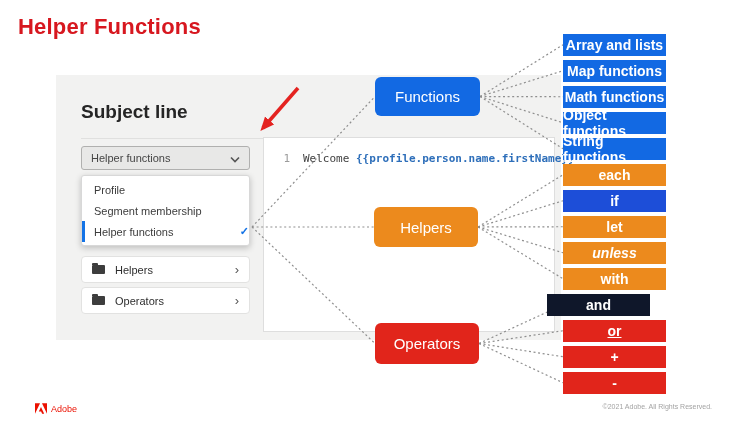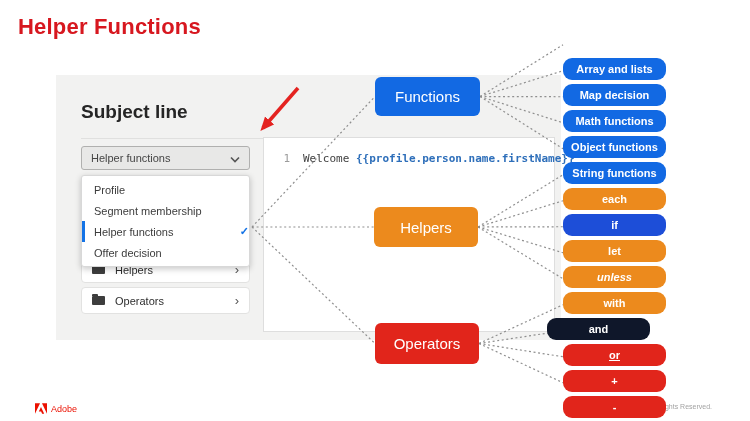--- a/index.html
+++ b/index.html
@@ -36,22 +36,22 @@
   .editor{position:absolute;left:207px;top:62px;width:292px;height:195px;box-sizing:border-box;
           background:#ffffff;border:1px solid #dedede;}
   .code-line{position:absolute;left:0;top:14px;white-space:pre;font-family:"DejaVu Sans Mono",monospace;font-size:11px;}
   .ln{display:inline-block;width:26px;text-align:right;color:#9b9b9b;margin-right:13px;}
   .code-plain{color:#3f3f3f;font-weight:400;}
   .code-expr{font-weight:700;}
 
   
   .cat-box{position:absolute;border-radius:6px;display:flex;align-items:center;justify-content:center;
            color:#ffffff;font-size:15px;z-index:9;}
-  .item-box{position:absolute;border-radius:9px;display:flex;align-items:center;justify-content:center;
-            color:#ffffff;font-size:11px;font-weight:700;z-index:9;margin-top:24px;}
+  .item-box{position:absolute;border-radius:0;display:flex;align-items:center;justify-content:center;
+            color:#ffffff;font-size:14px;font-weight:700;z-index:9;}
 
   .overlay{position:absolute;left:0;top:0;z-index:8;pointer-events:none;}
 
   
   .footer{position:absolute;left:0;bottom:0;width:750px;height:27px;background:#ffffff;}
   .brand{position:absolute;left:35px;top:6px;display:flex;align-items:center;}
   .brand-name{font-size:9px;font-weight:400;margin-left:4px;}
   .copyright{position:absolute;right:38px;top:9px;font-size:7px;color:#a3a3a3;}
 </style>
 </head>
@@ -77,23 +77,20 @@
     <div class="menu" id="menu">
         <div class="menu-item">
           <span>Profile</span>
         </div>
         <div class="menu-item">
           <span>Segment membership</span>
         </div>
         <div class="menu-item selected">
           <span>Helper functions</span>
           <span class="menu-check">✓</span>
-        </div>
-        <div class="menu-item">
-          <span>Offer decision</span>
         </div>
       </div>
 
     <div id="tree">
         <div class="tree-card" style="top: 181px;">
           <span class="folder"></span>
           <span class="tree-label">Helpers</span>
           <span class="tree-chevron">›</span>
         </div>
         <div class="tree-card" style="top: 212px;">
@@ -132,21 +129,21 @@
         <line x1="479" y1="343.5" x2="563" y2="330.75" stroke="#8f8f8f" stroke-width="1.2" stroke-dasharray="2 2.6"></line>
         <line x1="479" y1="343.5" x2="563" y2="356.75" stroke="#8f8f8f" stroke-width="1.2" stroke-dasharray="2 2.6"></line>
         <line x1="479" y1="343.5" x2="563" y2="382.75" stroke="#8f8f8f" stroke-width="1.2" stroke-dasharray="2 2.6"></line>
       </g>
     <line id="arrow" x1="298" y1="88" x2="263" y2="128" stroke="#e42320" stroke-width="3.6" marker-end="url(#ah)"></line>
   </svg>
 
   <div id="diagram">
       <div class="cat-box" style="left: 375px; top: 77px; width: 105px; height: 39px; background: rgb(18, 105, 227);">Functions</div>
       <div class="item-box" style="left: 563px; top: 34px; width: 103px; height: 21.5px; background: rgb(18, 105, 227);">Array and lists</div>
-      <div class="item-box" style="left: 563px; top: 60px; width: 103px; height: 21.5px; background: rgb(18, 105, 227);">Map decision</div>
+      <div class="item-box" style="left: 563px; top: 60px; width: 103px; height: 21.5px; background: rgb(18, 105, 227);">Map functions</div>
       <div class="item-box" style="left: 563px; top: 86px; width: 103px; height: 21.5px; background: rgb(18, 105, 227);">Math functions</div>
       <div class="item-box" style="left: 563px; top: 112px; width: 103px; height: 21.5px; background: rgb(18, 105, 227);">Object functions</div>
       <div class="item-box" style="left: 563px; top: 138px; width: 103px; height: 21.5px; background: rgb(18, 105, 227);">String functions</div>
       <div class="cat-box" style="left: 374px; top: 207px; width: 104px; height: 40px; background: rgb(236, 138, 29);">Helpers</div>
       <div class="item-box" style="left: 563px; top: 164px; width: 103px; height: 21.5px; background: rgb(236, 138, 29);">each</div>
       <div class="item-box" style="left: 563px; top: 190px; width: 103px; height: 21.5px; background: #1d4ed8;">if</div>
       <div class="item-box" style="left: 563px; top: 216px; width: 103px; height: 21.5px; background: rgb(236, 138, 29);">let</div>
       <div class="item-box" style="left: 563px; top: 242px; width: 103px; height: 21.5px; background: rgb(236, 138, 29); font-style: italic;">unless</div>
       <div class="item-box" style="left: 563px; top: 268px; width: 103px; height: 21.5px; background: rgb(236, 138, 29);">with</div>
       <div class="cat-box" style="left: 375px; top: 323px; width: 104px; height: 41px; background: rgb(225, 37, 27);">Operators</div>

